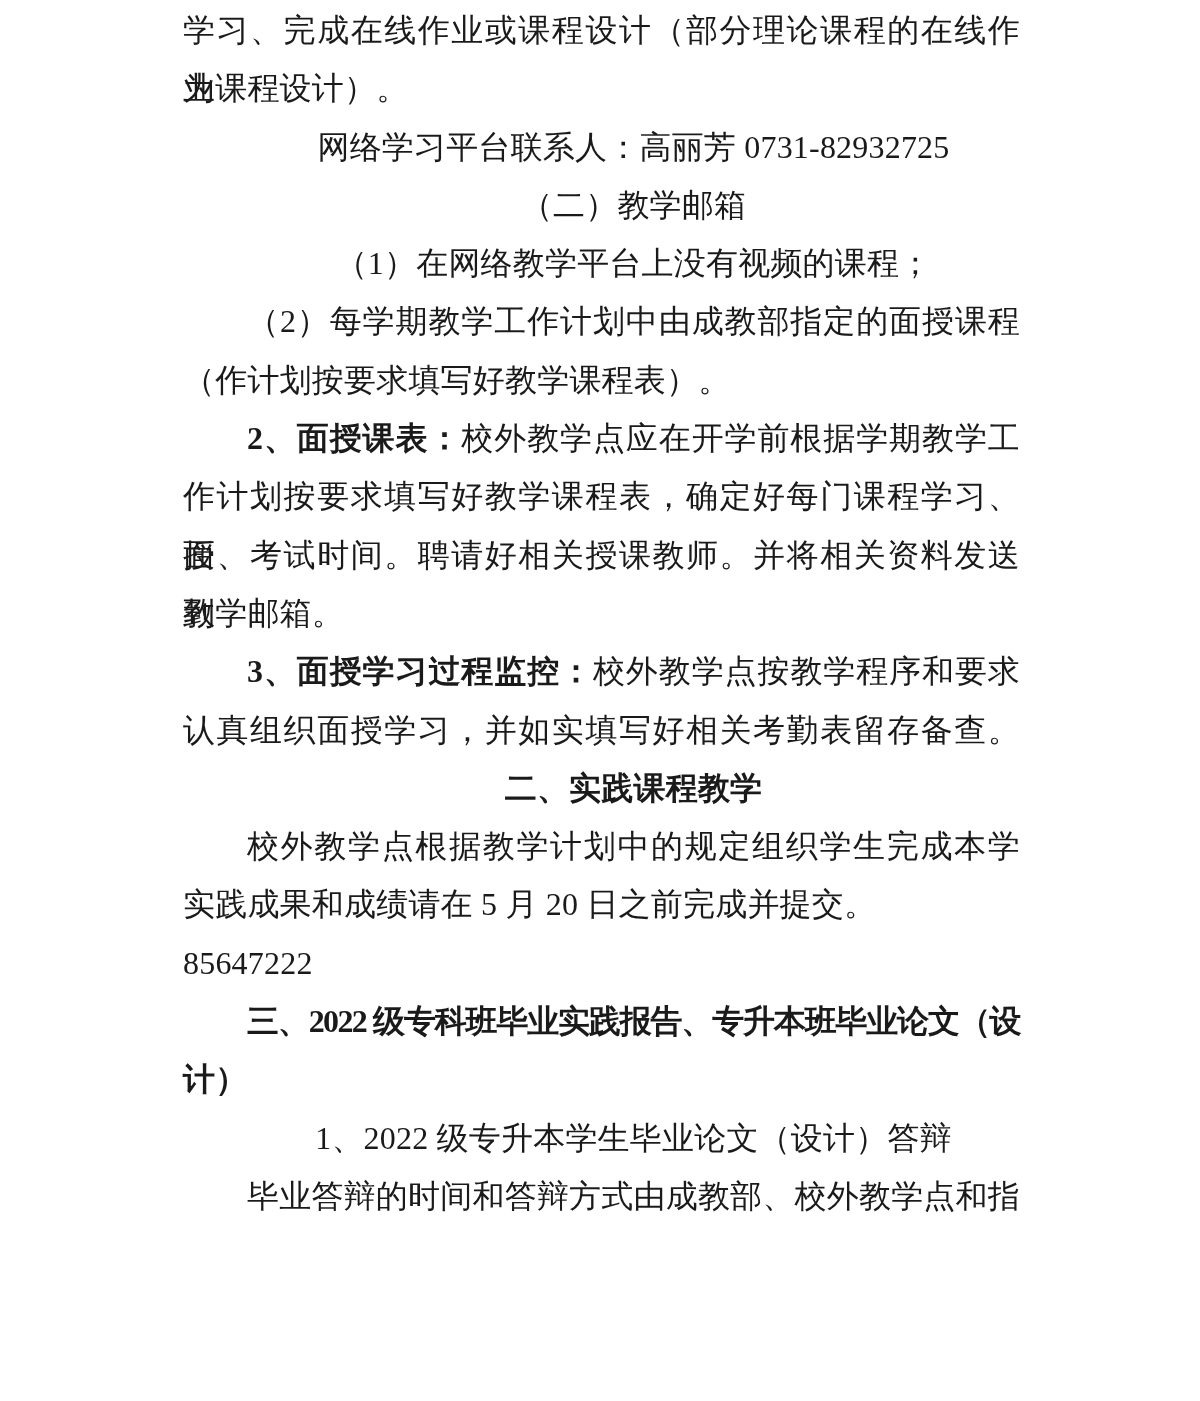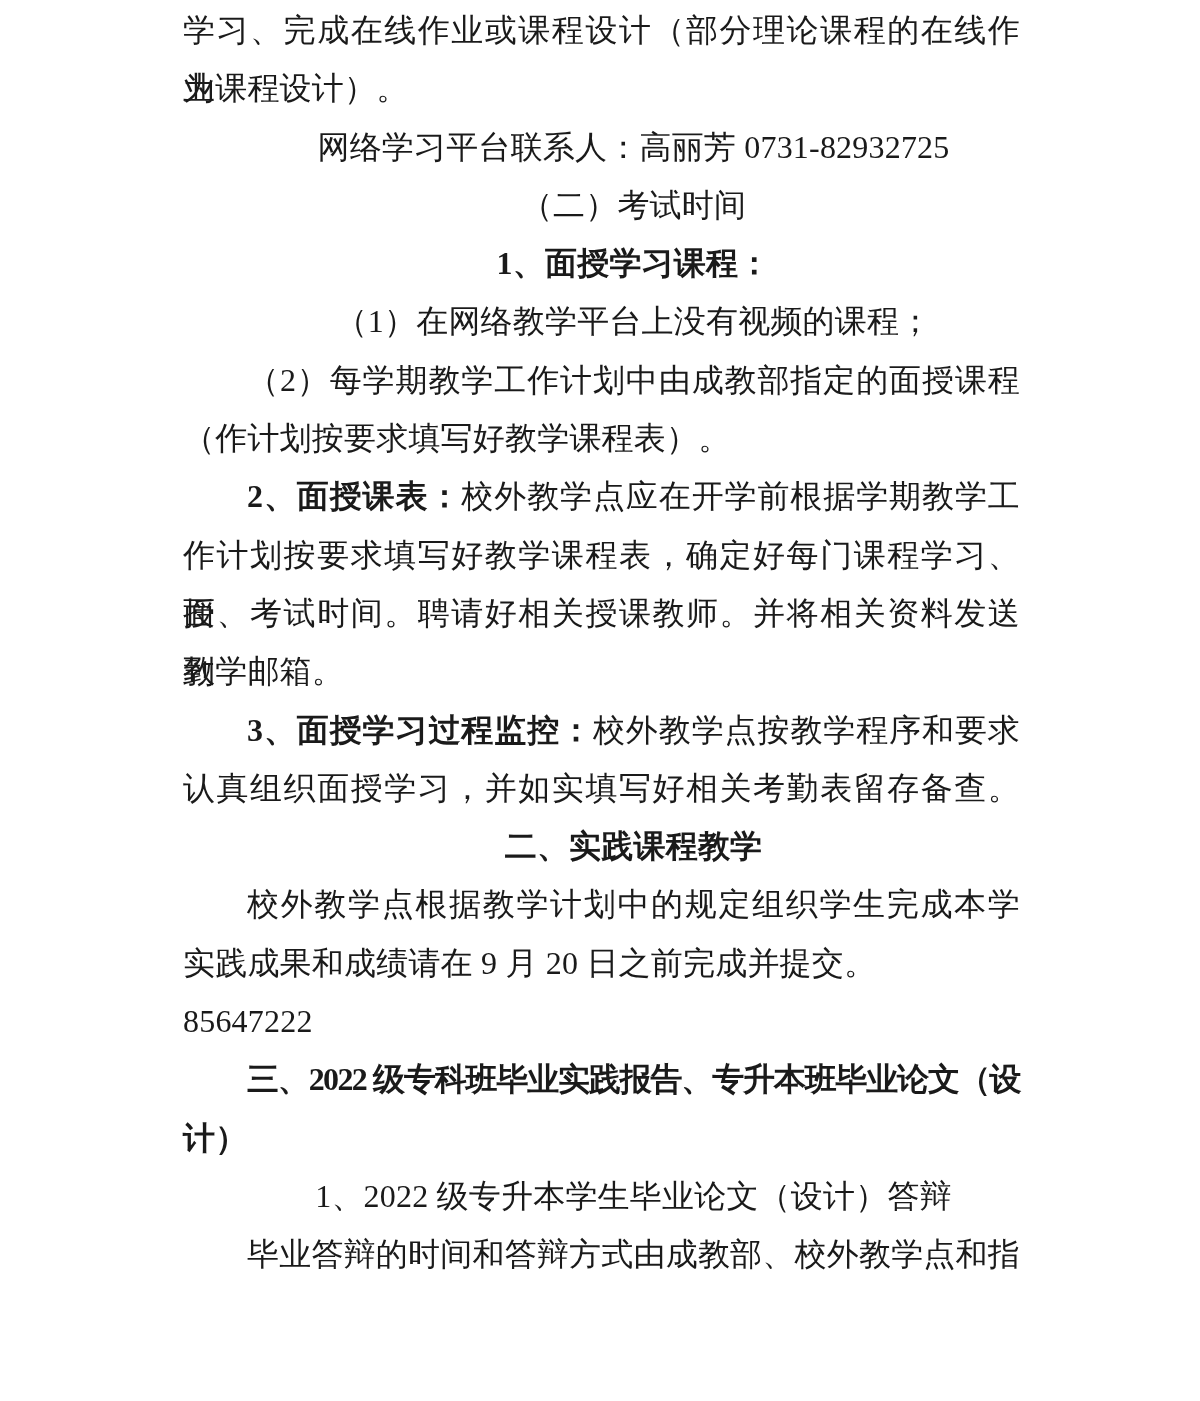--- a/index.html
+++ b/index.html
@@ -43,33 +43,32 @@
   .line.t2 { letter-spacing: -1.6px; font-family: Liberation Serif, serif; }
 </style>
 </head>
 <body>
 
 <div class="page">
   <div class="doc-body">
       <div class="line justify"><span class="seg">学习、完成在线作业或课程设计（部分理论课程的在线作业</span></div>
       <div class="line"><span class="seg">为课程设计）。</span></div>
       <div class="line indent"><span class="seg">网络学习平台联系人：高丽芳  0731-82932725</span></div>
-      <div class="line indent"><span class="seg">（二）考试时间</span></div>
-      <div class="line indent"><span class="seg bold">1、面授学习课程：</span></div>
+      <div class="line indent"><span class="seg">（二）教学邮箱</span></div>
       <div class="line indent"><span class="seg">（1）在网络教学平台上没有视频的课程；</span></div>
       <div class="line indent justify"><span class="seg">（2）每学期教学工作计划中由成教部指定的面授课程</span></div>
       <div class="line"><span class="seg">（作计划按要求填写好教学课程表）。</span></div>
       <div class="line indent justify"><span class="seg bold">2、面授课表：</span><span class="seg">校外教学点应在开学前根据学期教学工</span></div>
       <div class="line justify"><span class="seg">作计划按要求填写好教学课程表，确定好每门课程学习、面</span></div>
       <div class="line justify"><span class="seg">授、考试时间。聘请好相关授课教师。并将相关资料发送到</span></div>
       <div class="line"><span class="seg">教学邮箱。</span></div>
       <div class="line indent justify"><span class="seg bold">3、面授学习过程监控：</span><span class="seg">校外教学点按教学程序和要求</span></div>
       <div class="line justify"><span class="seg">认真组织面授学习，并如实填写好相关考勤表留存备查。</span></div>
       <div class="line indent"><span class="seg bold">二、实践课程教学</span></div>
       <div class="line indent justify"><span class="seg">校外教学点根据教学计划中的规定组织学生完成本学</span></div>
-      <div class="line"><span class="seg">实践成果和成绩请在 9 月 20 日之前完成并提交。</span></div>
+      <div class="line"><span class="seg">实践成果和成绩请在 5 月 20 日之前完成并提交。</span></div>
       <div class="line"><span class="seg">85647222</span></div>
       <div class="line indent justify t2"><span class="seg bold">三、2022 级专科班毕业实践报告、专升本班毕业论文（设</span></div>
       <div class="line"><span class="seg bold">计）</span></div>
       <div class="line indent"><span class="seg">1、2022 级专升本学生毕业论文（设计）答辩</span></div>
       <div class="line indent justify"><span class="seg">毕业答辩的时间和答辩方式由成教部、校外教学点和指</span></div>
     </div>
 </div>
 
 </body></html>

